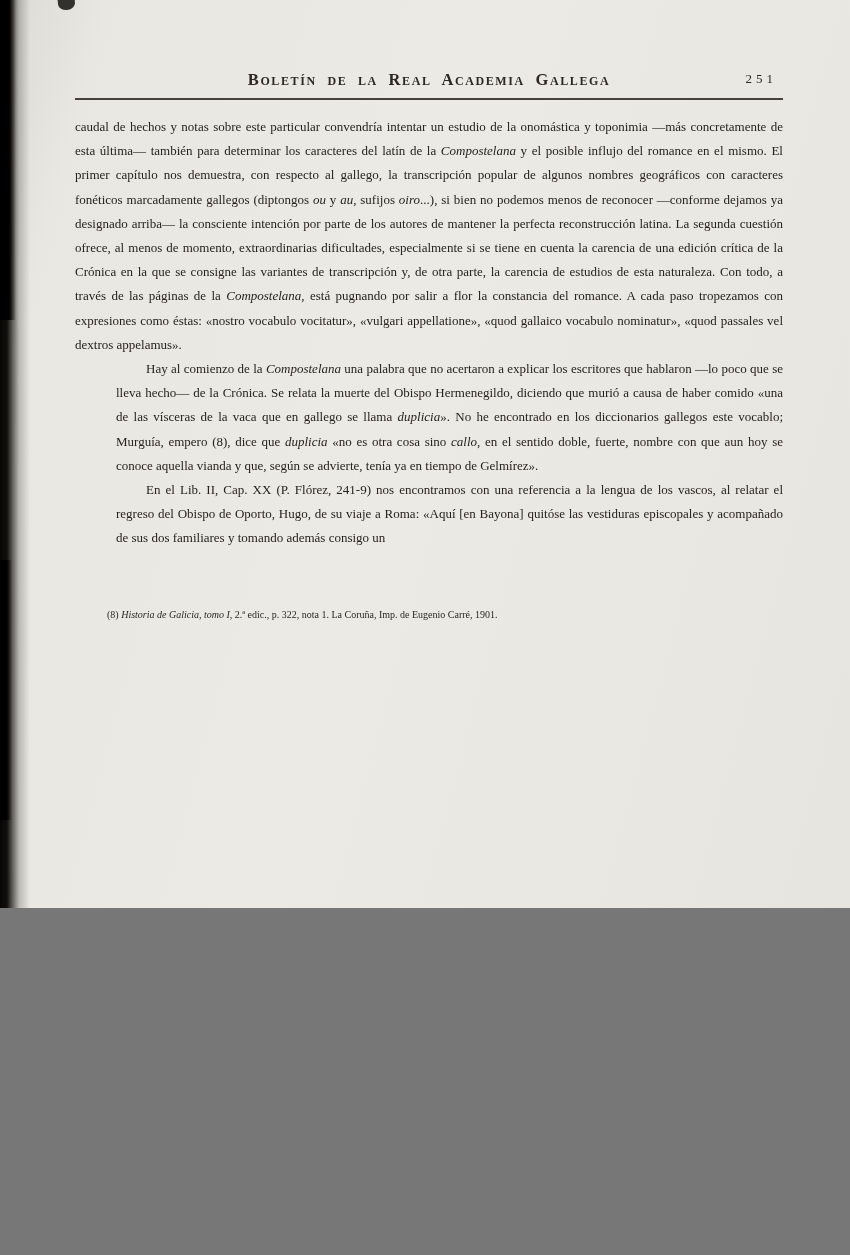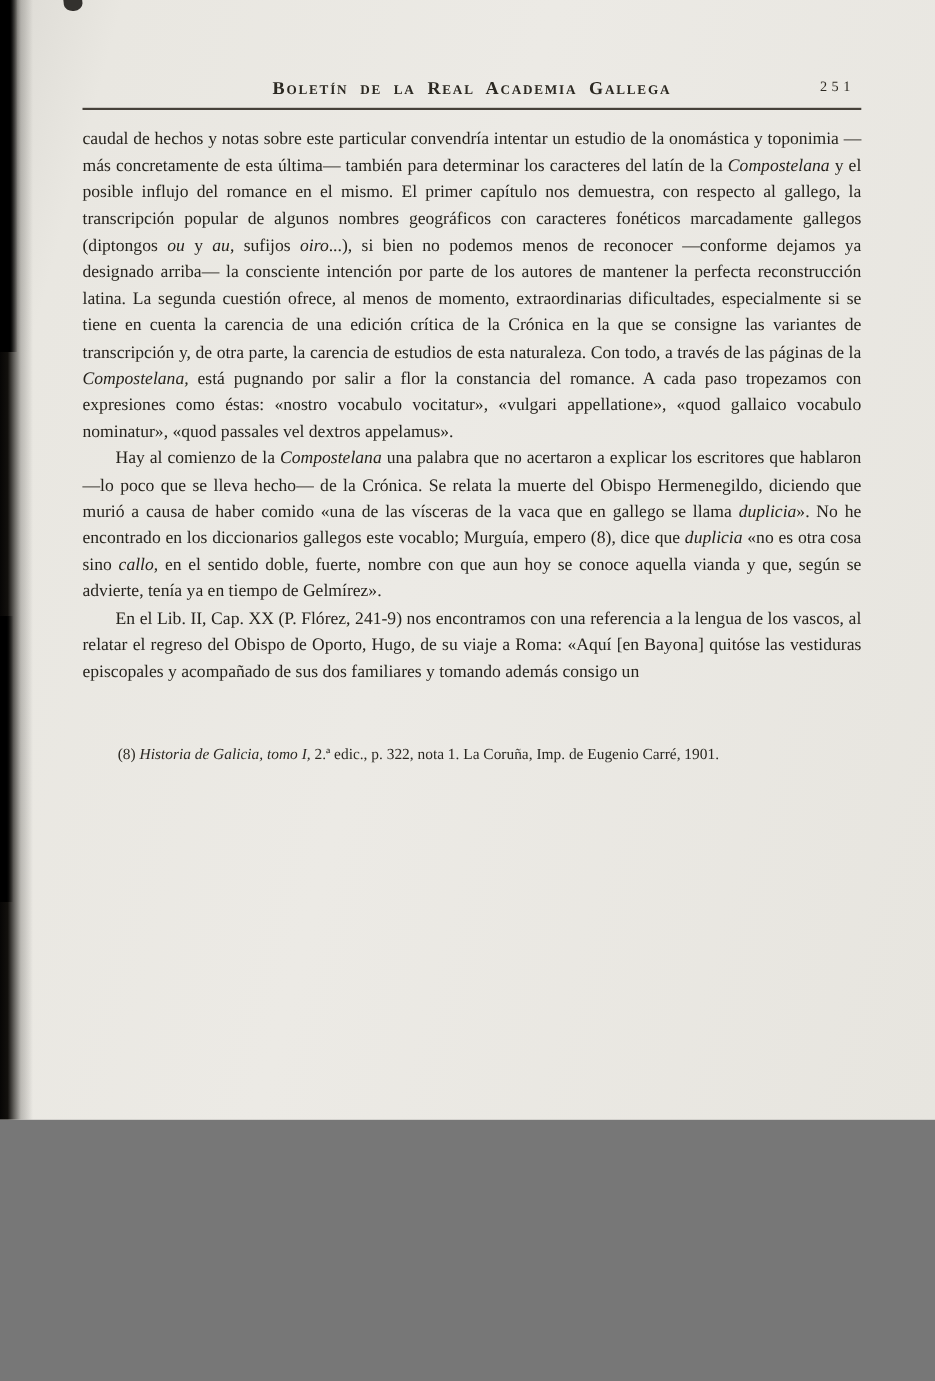--- a/index.html
+++ b/index.html
@@ -1,21 +1,21 @@
 <!DOCTYPE html>
 <html lang="es"><head>
 <meta charset="utf-8">
 <style>
   html, body { margin: 0; padding: 0; }
   body { background: #777; }
 
   .scan {
     position: relative;
     width: 850px;
-    height: 1018px;
+    height: 908px;
     margin: 0 auto;
     overflow: hidden;
     background: linear-gradient(105deg, #dcdad4 0%, #e9e7e1 10%, #eceae5 45%, #e7e5df 100%);
     font-family: "Liberation Serif", "DejaVu Serif", serif;
     color: #28251f;
   }
 
   
   .binding {
     position: absolute; left: 0; top: 0; bottom: 0; width: 30px;
@@ -64,33 +64,33 @@
     color: #2c2922;
   }
   .head-rule {
     border: 0;
     border-bottom: 2px solid #46413a;
     margin: 4px 0 0 0;
   }
 
   .body-text {
     margin-top: 15px;
-    font-size: 16px;
+    font-size: 13px;
     line-height: 24.2px;
     text-align: justify;
     hyphens: auto;
     -webkit-hyphens: auto;
     color: #26231d;
   }
   .body-text p { margin: 0; }
-  .body-text p.indent { text-indent: 30px; }
+  .body-text p.indent { text-indent: 30px; margin-left: 41px; }
 
   .footnote {
     margin: 54px 0 0 0;
-    font-size: 14px;
+    font-size: 10px;
     line-height: 20px;
     text-align: justify;
     text-indent: 32px;
     hyphens: auto;
     -webkit-hyphens: auto;
     color: #2a2721;
   }
 </style>
 </head>
 <body>

